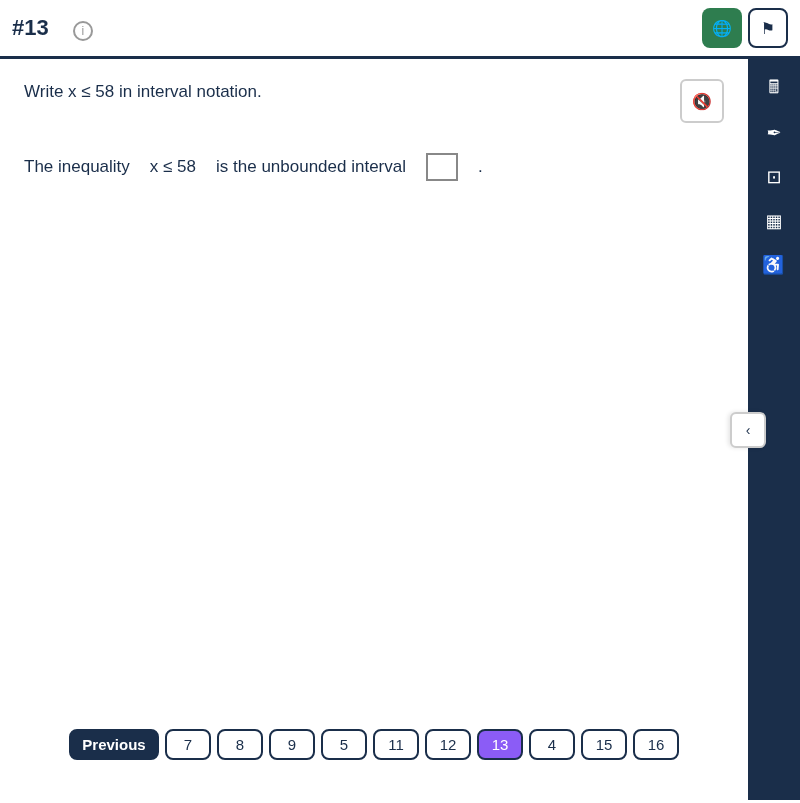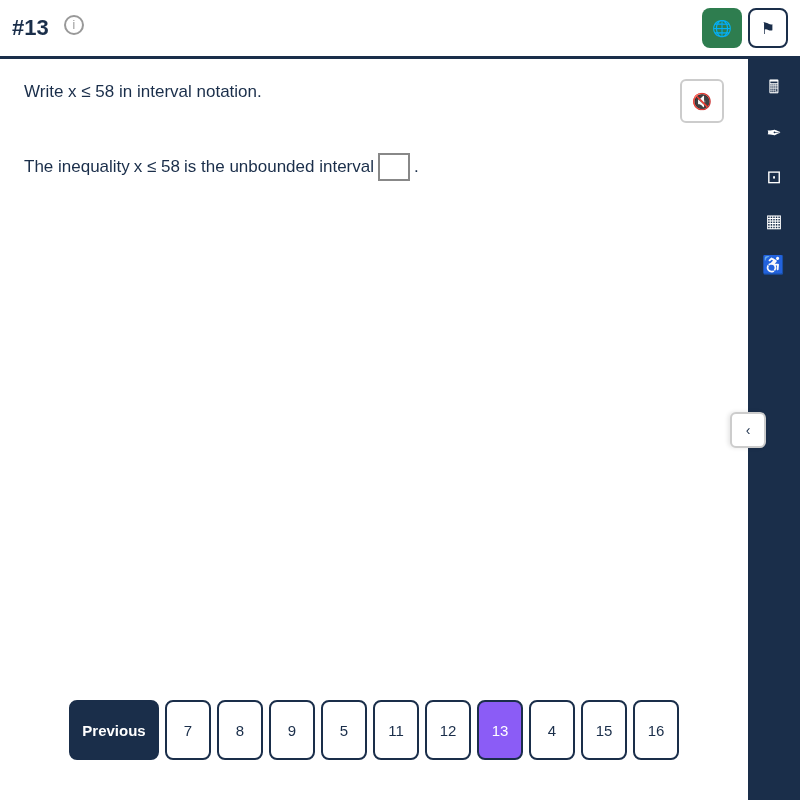--- a/index.html
+++ b/index.html
@@ -22,22 +22,22 @@
       display: flex;
       align-items: center;
       justify-content: space-between;
       padding: 8px 12px;
       border-bottom: 3px solid #1a2e4a;
       background: #fff;
     }
 
     .header-left {
       display: flex;
-      align-items: flex-start;
-      gap: 15px;
+      align-items: flex-end;
+      gap: 24px;
     }
 
     .problem-number {
       font-size: 22px;
       font-weight: bold;
       color: #1a2e4a;
     }
 
     .info-icon {
       width: 20px;
@@ -119,21 +119,21 @@
       font-size: 16px;
       flex-shrink: 0;
     }
 
     .answer-area {
       font-size: 17px;
       color: #1a2e4a;
       line-height: 1.5;
       display: flex;
       align-items: center;
-      gap: 4px;
+      gap: 20px;
       flex-wrap: wrap;
     }
 
     .answer-box {
       width: 32px;
       height: 28px;
       border: 2px solid #888;
       display: inline-block;
       vertical-align: middle;
     }
@@ -146,21 +146,21 @@
       right: 0;
       display: flex;
       align-items: center;
       justify-content: center;
       gap: 6px;
       padding: 0 10px;
     }
 
     .page-btn {
       min-width: 46px;
-      height: 60px;
+      height: 31px;
       border-radius: 8px;
       display: flex;
       align-items: center;
       justify-content: center;
       font-size: 15px;
       cursor: pointer;
       border: 2px solid #1a2e4a;
       background: #fff;
       color: #1a2e4a;
       font-weight: 500;

